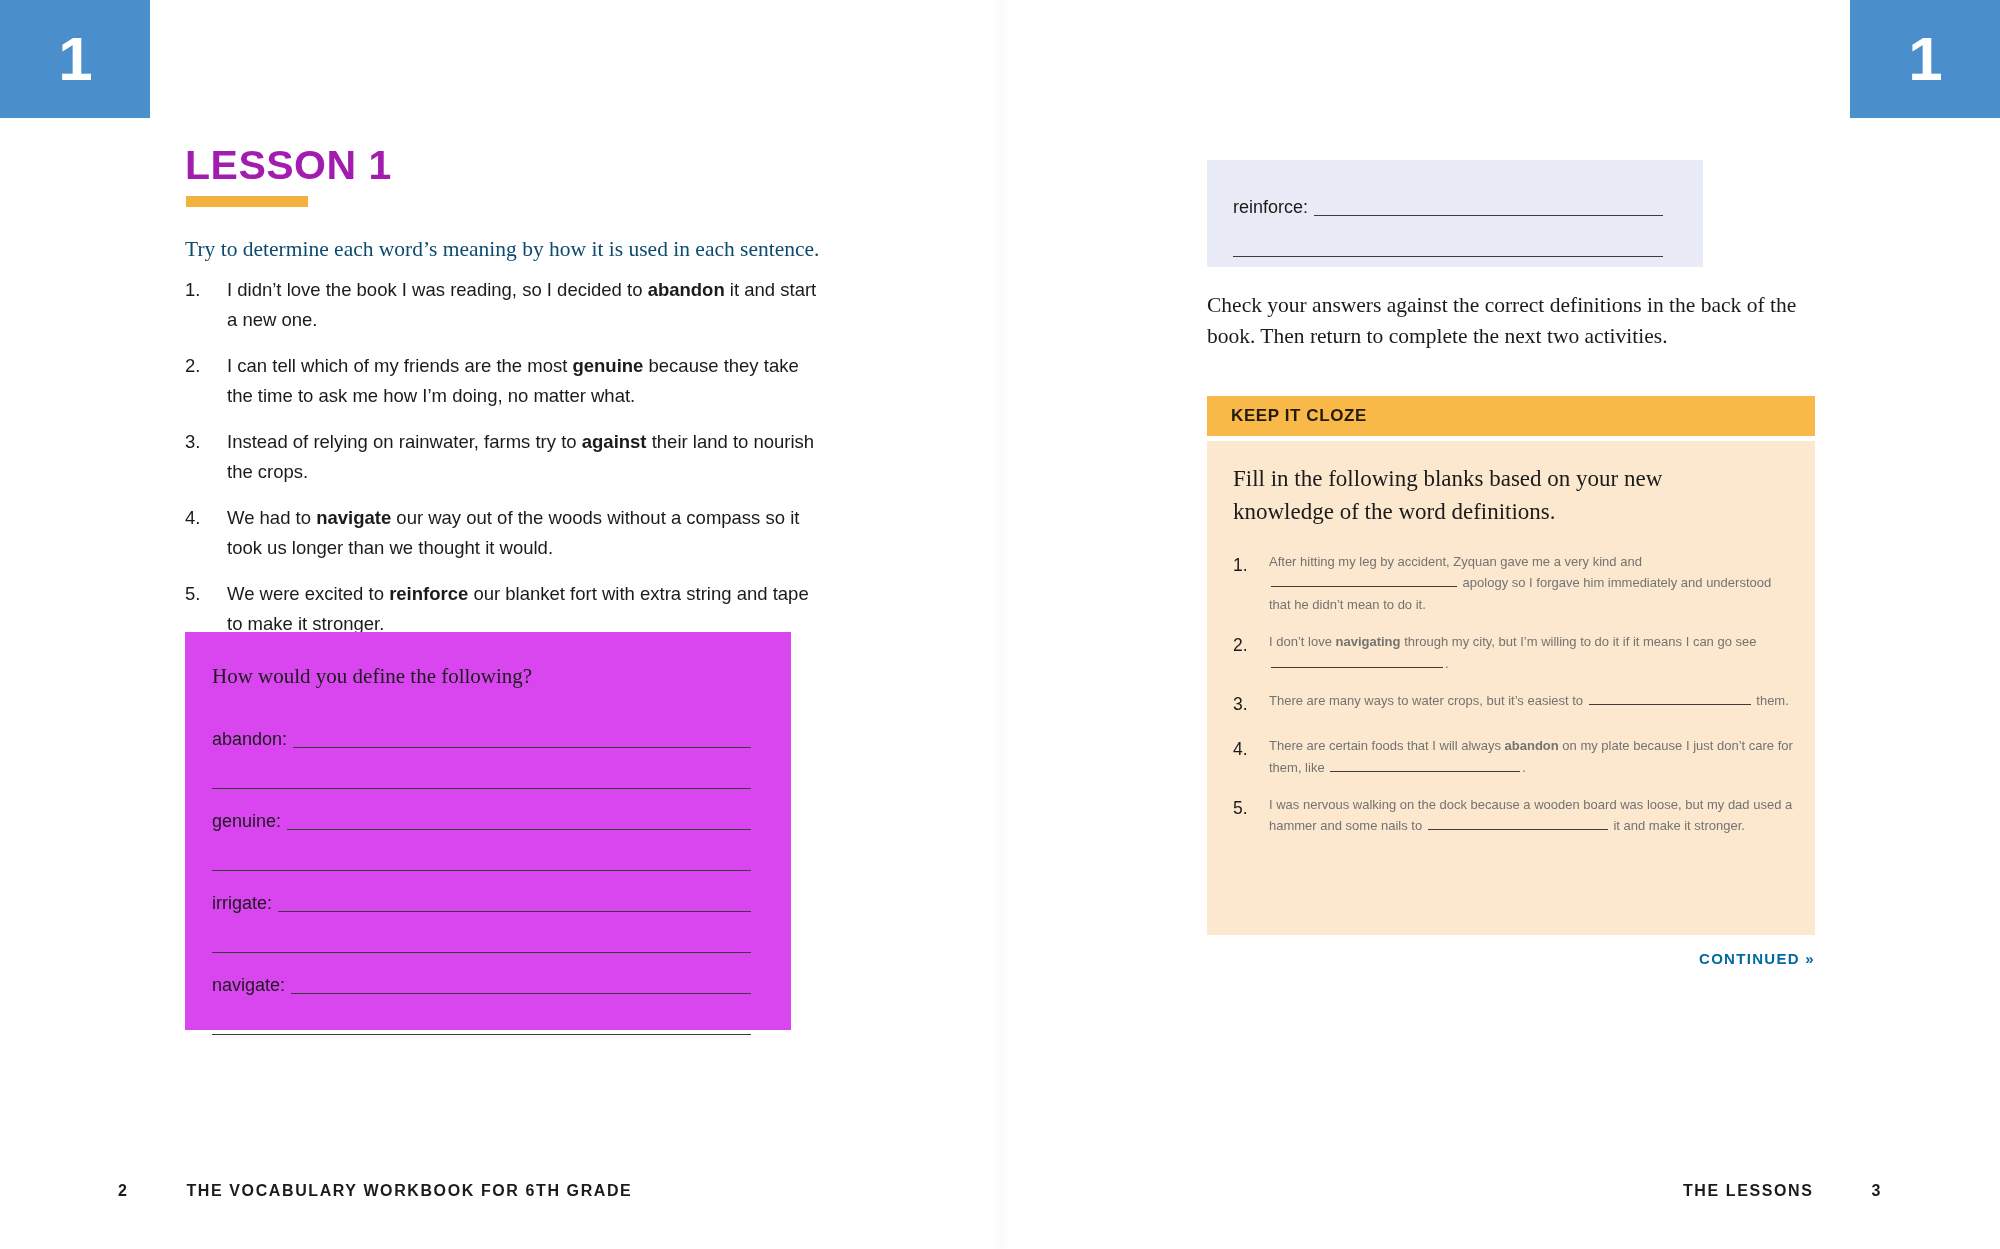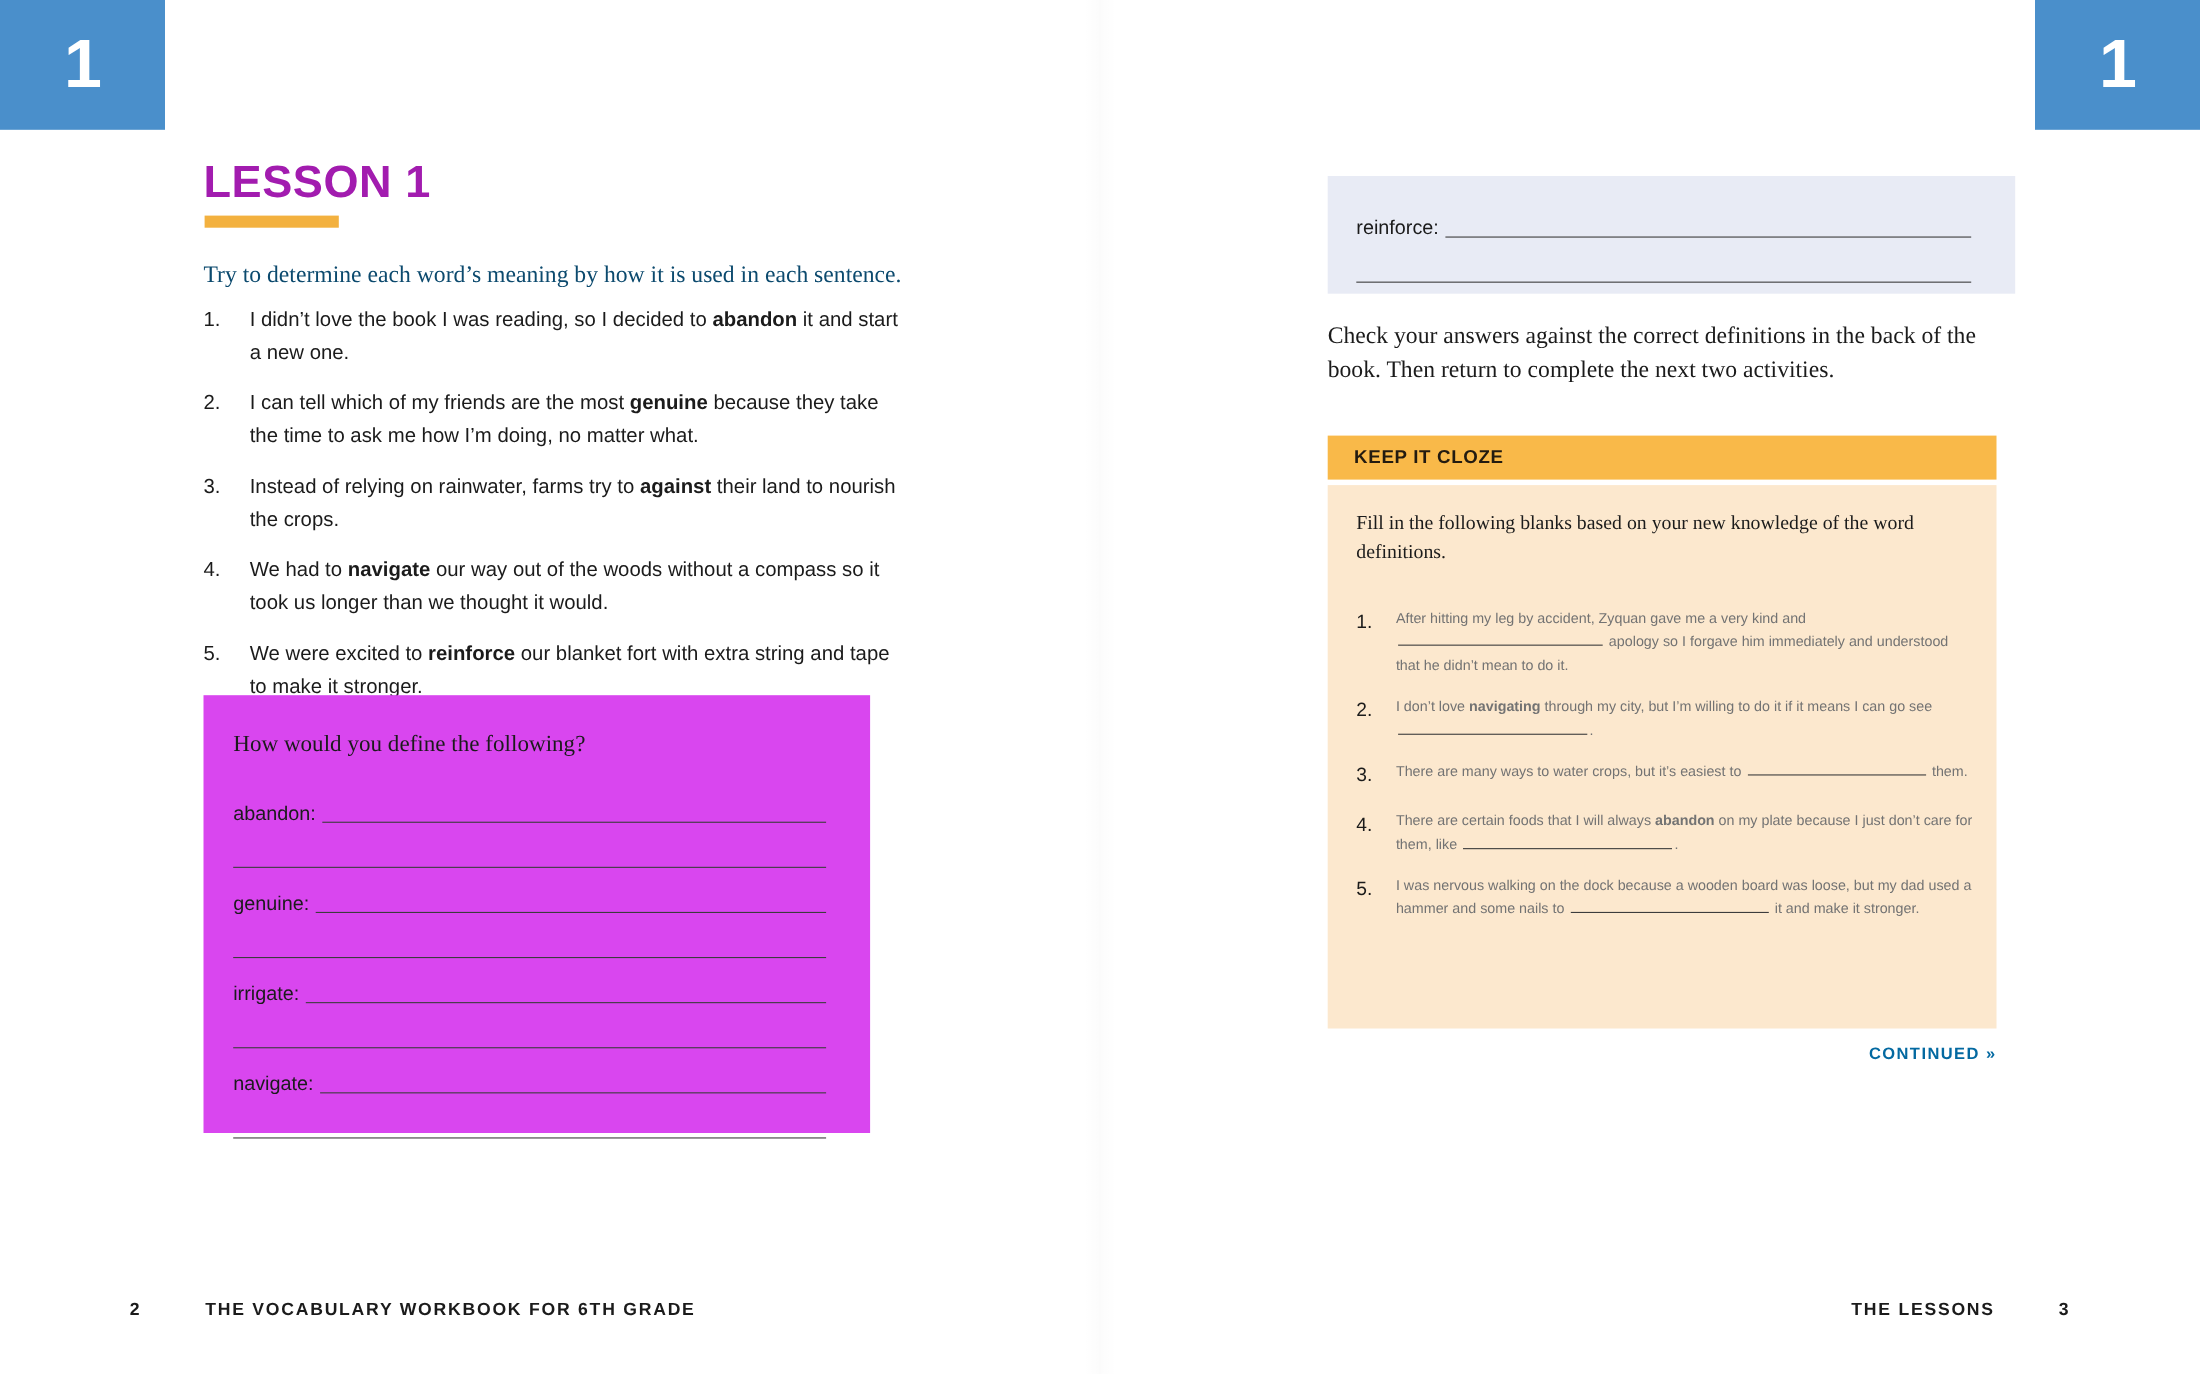--- a/index.html
+++ b/index.html
@@ -179,21 +179,21 @@
     border-bottom: 1.3px solid #3c3c3c;
     height: 1px;
     margin-bottom: 3px;
   }
 
   
   .reinforce-box {
     position: absolute;
     left: 1207px;
     top: 160px;
-    width: 625px;
+    width: 496px;
     height: 107px;
     background: #e8ebf5;
   }
   .reinforce-inner {
     position: absolute;
     left: 26px;
     top: 18px;
     right: 40px;
   }
 
@@ -233,21 +233,21 @@
     width: 608px;
     height: 494px;
     background: #fce8ce;
   }
   .cloze-intro {
     position: absolute;
     left: 26px;
     top: 22px;
     width: 525px;
     font-family: "Liberation Serif", serif;
-    font-size: 18px;
+    font-size: 23px;
     line-height: 1.42;
     color: #1b1b1b;
   }
   .cloze-list {
     position: absolute;
     left: 26px;
     top: 110px;
     width: 560px;
   }
   .cloze-item {

